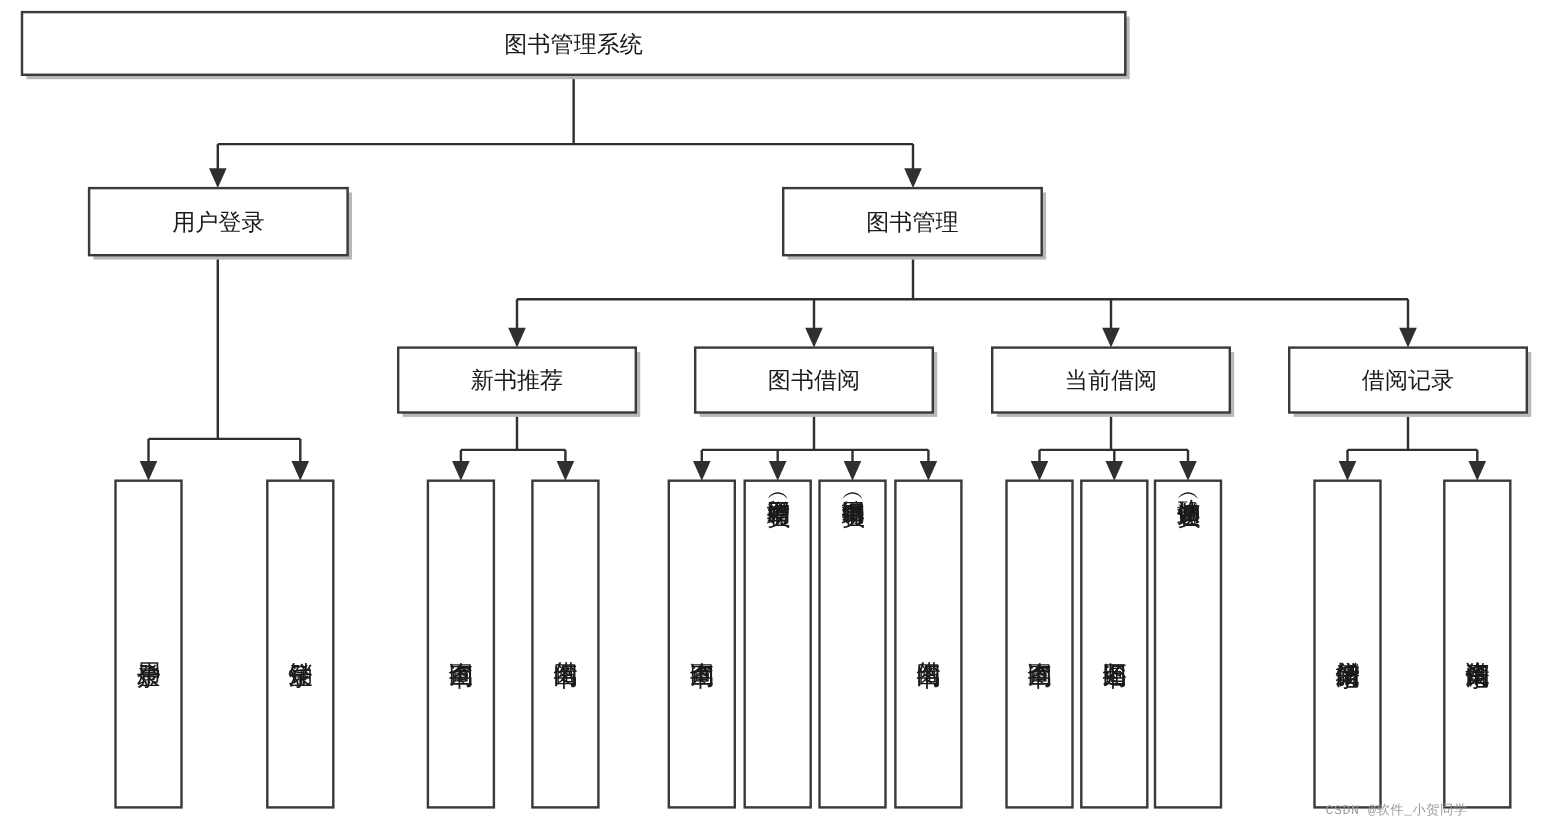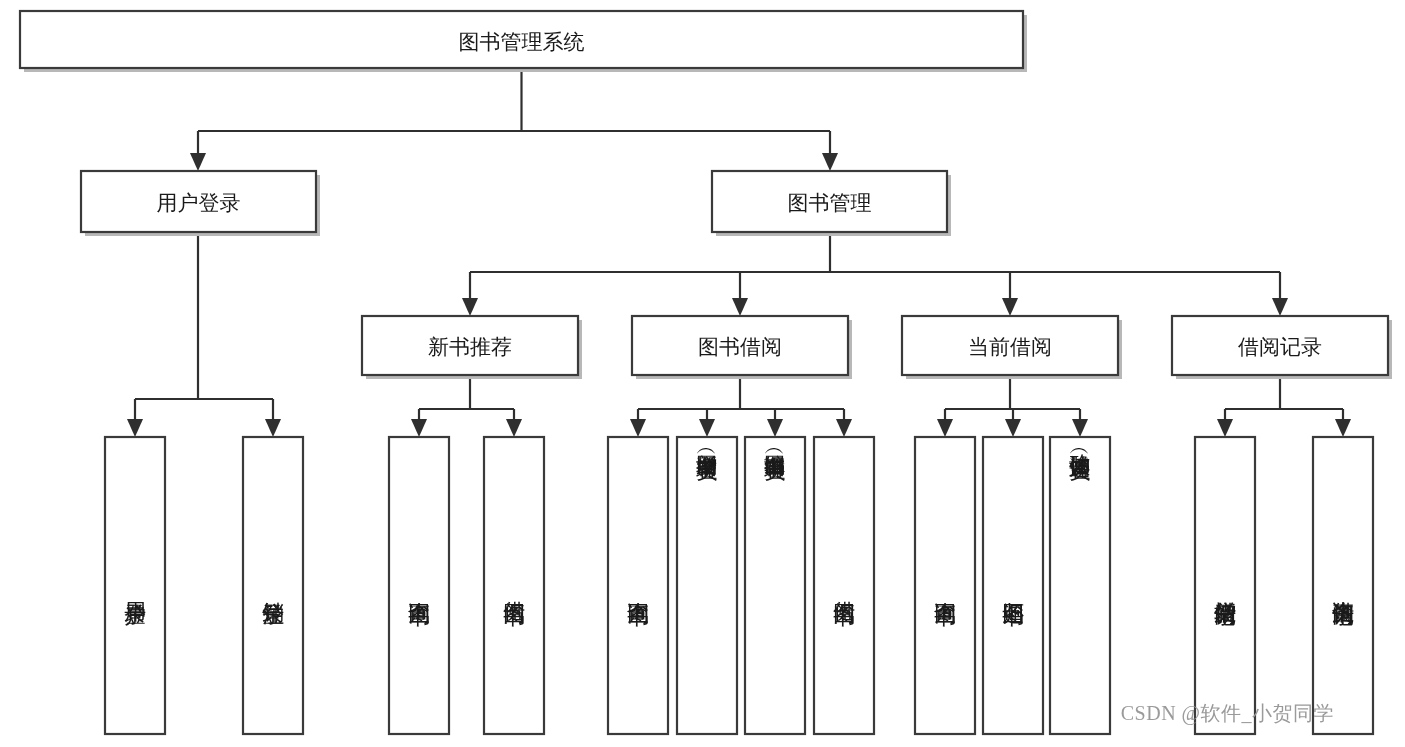--- a/index.html
+++ b/index.html
@@ -68,23 +68,23 @@
     font-size: 22px;
     line-height: 1.02;
     color: #1a1a1a;
     letter-spacing: 1px;
     text-align: center;
     white-space: nowrap;
   }
   .watermark {
     position: absolute;
     right: 10px;
-    bottom: 20px;
-    font-family: Liberation Serif, serif;
-    font-size: 20px;
+    bottom: 2px;
+    font-family: Liberation Mono, monospace;
+    font-size: 12px;
     color: #9a9a9a;
     letter-spacing: 0.5px;
     user-select: none;
   }
 </style>
 </head>
 <body>
 
 <div id="diagram-root">
 

